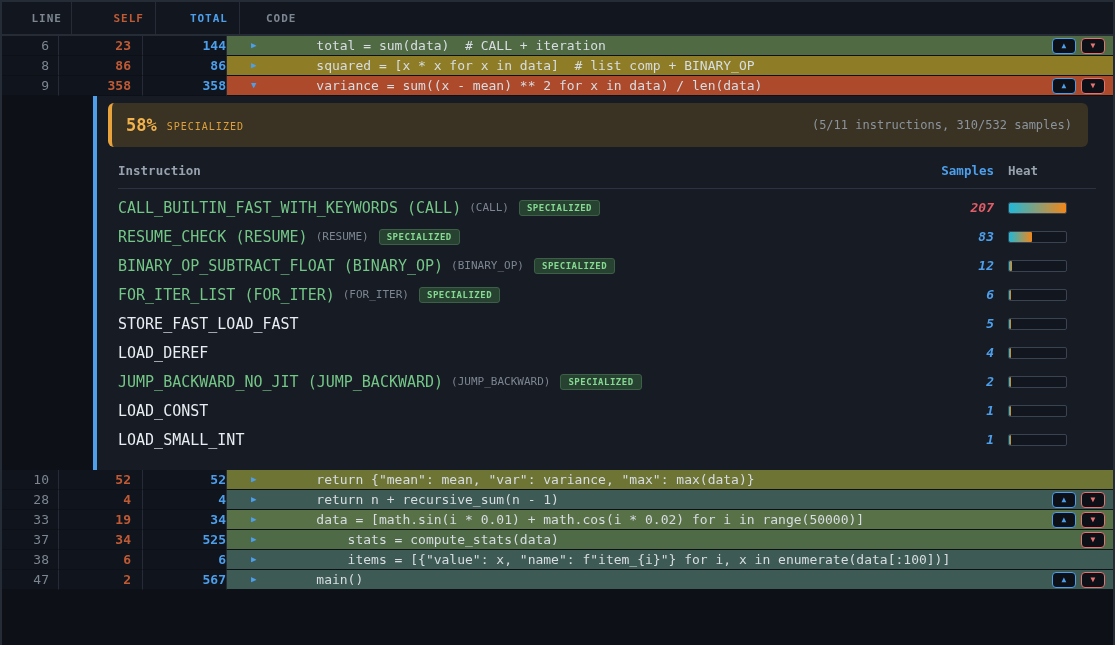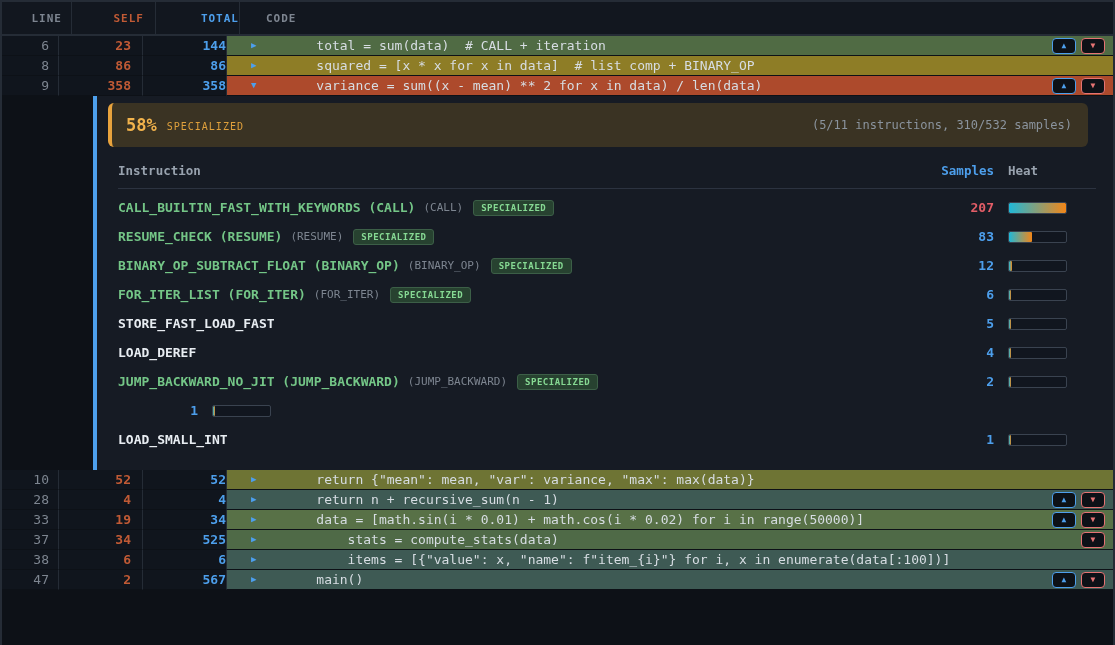--- a/index.html
+++ b/index.html
@@ -13,21 +13,21 @@
   .app {
     width:1115px; height:645px;
     border-left:2px solid #252c36; border-right:2px solid #252c36; border-top:2px solid #252c36;
     background:#0d1117;
   }
   
   .thead { display:flex; height:34px; border-bottom:2px solid #252c36; background:#12171f; }
   .th { display:flex; align-items:center; font-size:11px; font-weight:bold; letter-spacing:1px; color:#7d8590; }
   .th-line  { width:70px; justify-content:flex-end; padding-right:9px;  border-right:1px solid #252c36; }
   .th-self  { width:84px; justify-content:flex-end; padding-right:11px; border-right:1px solid #252c36; color:#c05a35; }
-  .th-total { width:84px; justify-content:flex-end; border-right:1px solid #252c36; color:#4d9fec; }
+  .th-total { width:84px; justify-content:flex-end; padding-right:11px; border-right:1px solid #252c36; color:#4d9fec; }
   .th-code  { flex:1; padding-left:26px; }
   
   .code-row { display:flex; height:20px; }
   .cell { height:20px; display:flex; align-items:center; font-size:13px; border-bottom:1px solid #0d1117; }
   .c-line  { width:57px; justify-content:flex-end; padding-right:9px;  color:#7d8590; background:#10151d; border-right:1px solid #252c36; }
   .c-self  { width:84px; justify-content:flex-end; padding-right:11px; color:#c05a35; font-weight:bold; background:#10151d; border-right:1px solid #252c36; }
   .c-total { width:84px; justify-content:flex-end; color:#4d9fec; font-weight:bold; background:#10151d; border-right:1px solid #252c36; }
   .c-code  { flex:1; padding-left:24px; color:#d7dde3; }
   .tri { width:14px; flex:none; font-size:9px; color:#4d9fec; line-height:1; }
   .code-text { margin:0 0 0 20px; font:13px "DejaVu Sans Mono", monospace; white-space:pre; color:#d7dde3; }
@@ -56,29 +56,29 @@
     display:flex; align-items:center; height:36px;
     margin:6px 17px 0 21px; padding-right:29px;
     border-bottom:1px solid #2c3340;
   }
   .col-name    { flex:1; color:#98a2ae; font-size:12.5px; font-weight:bold; }
   .col-samples { width:80px; text-align:right; color:#4d9fec; font-size:12.5px; font-weight:bold; }
   .col-heat    { width:59px; margin-left:14px; color:#98a2ae; font-size:12.5px; font-weight:bold; }
   .ins-rows { padding-top:4px; }
   .ins-row { display:flex; align-items:center; height:29px; margin:0 46px 0 21px; }
   .ins-name { flex:1; display:flex; align-items:center; }
-  .ins-op { font-size:13px; font-weight:bold; color:#e8edf2; }
+  .ins-op { font-size:15px; font-weight:normal; color:#e8edf2; }
   .ins-op.spec { color:#74c687; }
   .ins-base { font-size:11px; color:#7d8590; margin-left:8px; }
   .badge {
     font-size:9px; font-weight:bold; letter-spacing:0.5px;
     color:#86d993; background:#274230; border:1px solid #3c5f47;
     border-radius:3px; padding:2px 7px; margin-left:10px;
   }
-  .ins-samples { width:80px; text-align:right; font-size:13px; font-weight:bold; }
+  .ins-samples { width:80px; text-align:right; font-size:13px; font-weight:bold;font-style:italic; }
   .ins-samples.hot  { color:#e25d67; }
   .ins-samples.cool { color:#4d9fec; }
   .heat-track {
     width:59px; height:12px; margin-left:14px;
     border:1px solid #3a4350; border-radius:2px; background:#11161f; overflow:hidden;
   }
   .heat-fill {
     height:100%; min-width:2px; border-radius:1px;
     background:linear-gradient(90deg,#1fb8d8,#f28618);
   }
@@ -216,20 +216,23 @@
               <span class="ins-op spec">JUMP_BACKWARD_NO_JIT (JUMP_BACKWARD)</span>
               <span class="ins-base">(JUMP_BACKWARD)</span>
               <span class="badge">SPECIALIZED</span>
             </div>
             <div class="ins-samples cool">2</div>
             <div class="heat-track">
               <div class="heat-fill" style="width: 1%;"></div>
             </div>
           </div>
           <div class="ins-row">
+            <div class="ins-name">
+              <span class="ins-op">LOAD_CONST</span>
+            </div>
             <div class="ins-samples cool">1</div>
             <div class="heat-track">
               <div class="heat-fill" style="width: 0.5%;"></div>
             </div>
           </div>
           <div class="ins-row">
             <div class="ins-name">
               <span class="ins-op">LOAD_SMALL_INT</span>
             </div>
             <div class="ins-samples cool">1</div>

